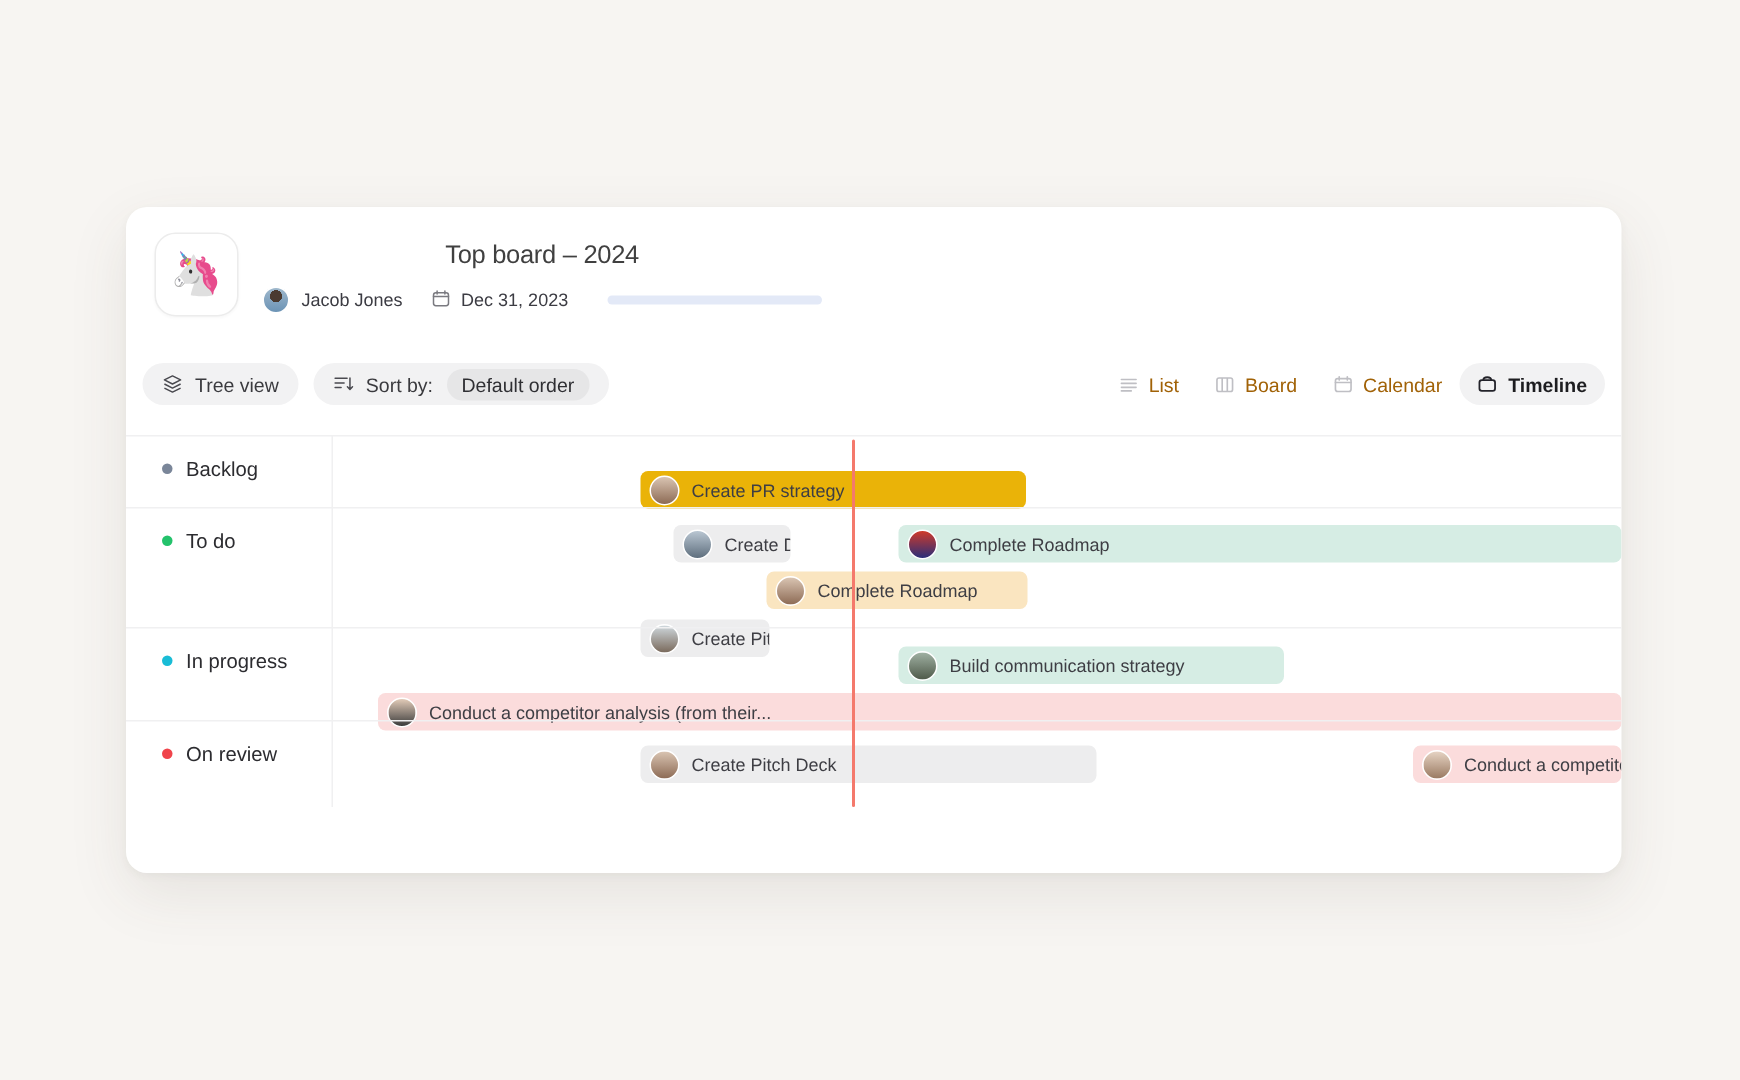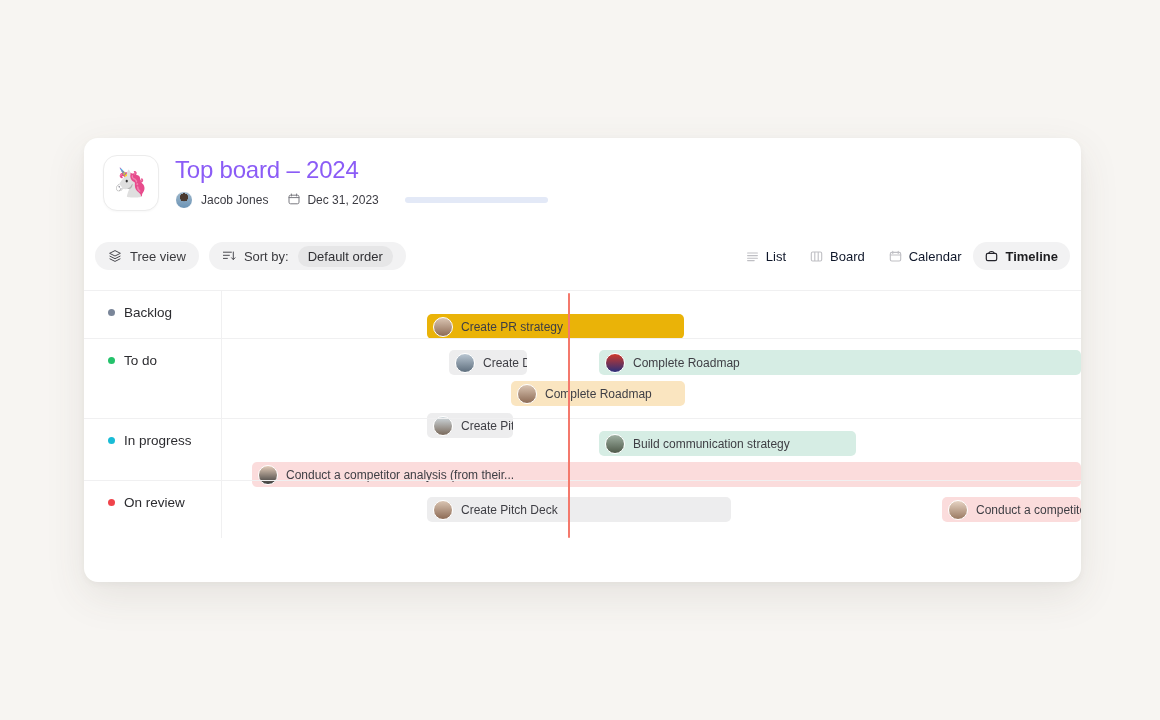--- a/index.html
+++ b/index.html
@@ -46,25 +46,26 @@
     font-size: 28px;
     line-height: 1;
     box-shadow: 0 1px 2px rgba(0,0,0,0.03);
     flex: none;
   }
   .board-title-block {
     margin-left: 16px;
     padding-top: 1px;
   }
   .board-title {
-    font-size: 24px;
-    color: #8b5cf6;
+    font-size: 17px;
+    color: #404040;
     letter-spacing: -0.2px;
     line-height: 28px;
     white-space: nowrap;
+    text-align: center;
   }
   .board-meta {
     display: flex;
     align-items: center;
     margin-top: 7px;
     white-space: nowrap;
   }
   .meta-avatar {
     width: 18px;
     height: 18px;
@@ -144,21 +145,21 @@
     line-height: 1;
   }
 
   .viewtab {
     display: flex;
     align-items: center;
     height: 28px;
     padding: 0 12px;
     border-radius: 14px;
     font-size: 13px;
-    color: #0f172a;
+    color: #a16207;
     white-space: nowrap;
     background: transparent;
   }
   .viewtab .ic { margin-right: 7px; display: flex; }
   .viewtab.active {
     background: #f2f2f3;
     color: #1d1d20;
     font-weight: bold;
   }
 

